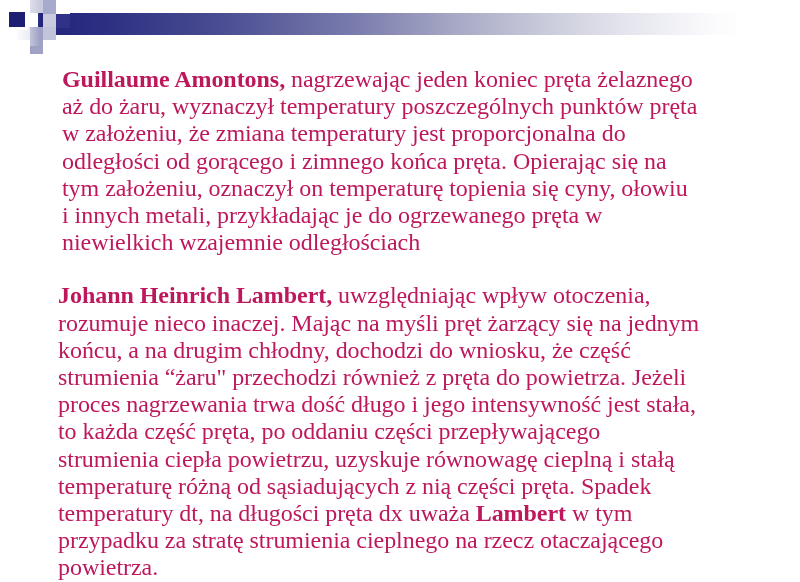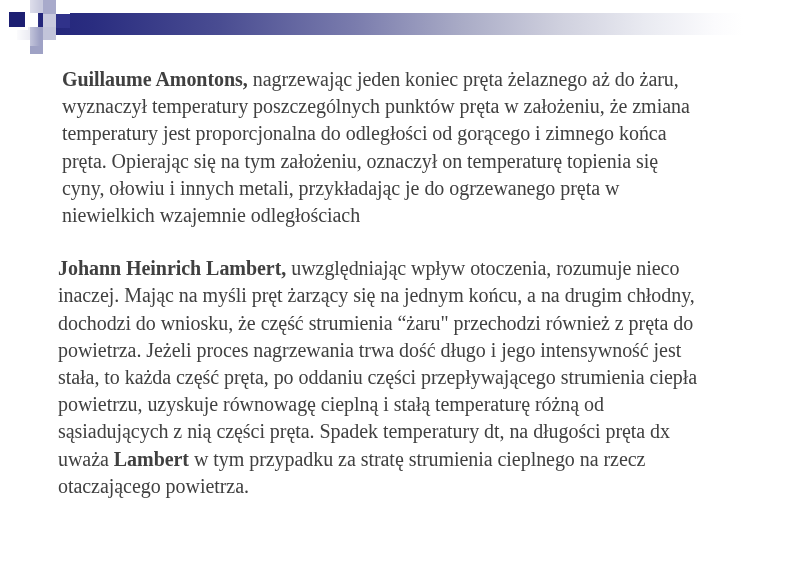--- a/index.html
+++ b/index.html
@@ -80,23 +80,23 @@
   .sq-i { left: 56px; top: 0px;  width: 14px; height: 14px; background: #ffffff; z-index: 3; }
 
   
   #slide-body {
     position: absolute;
     left: 62px;
     top: 66px;
     width: 636px;
   }
   .para {
-    font-size: 20px;
+    font-size: 24px;
     line-height: 27.2px;
-    color: #404040;
+    color: #be185d;
     text-align: left;
     margin: 0;
     letter-spacing: -0.05px;
   }
   .para b { font-weight: bold; }
   #paragraph-amontons { margin-bottom: 26px; }
   #paragraph-lambert  { margin-left: -4px; width: 646px; }
 </style>
 </head>
 <body>

